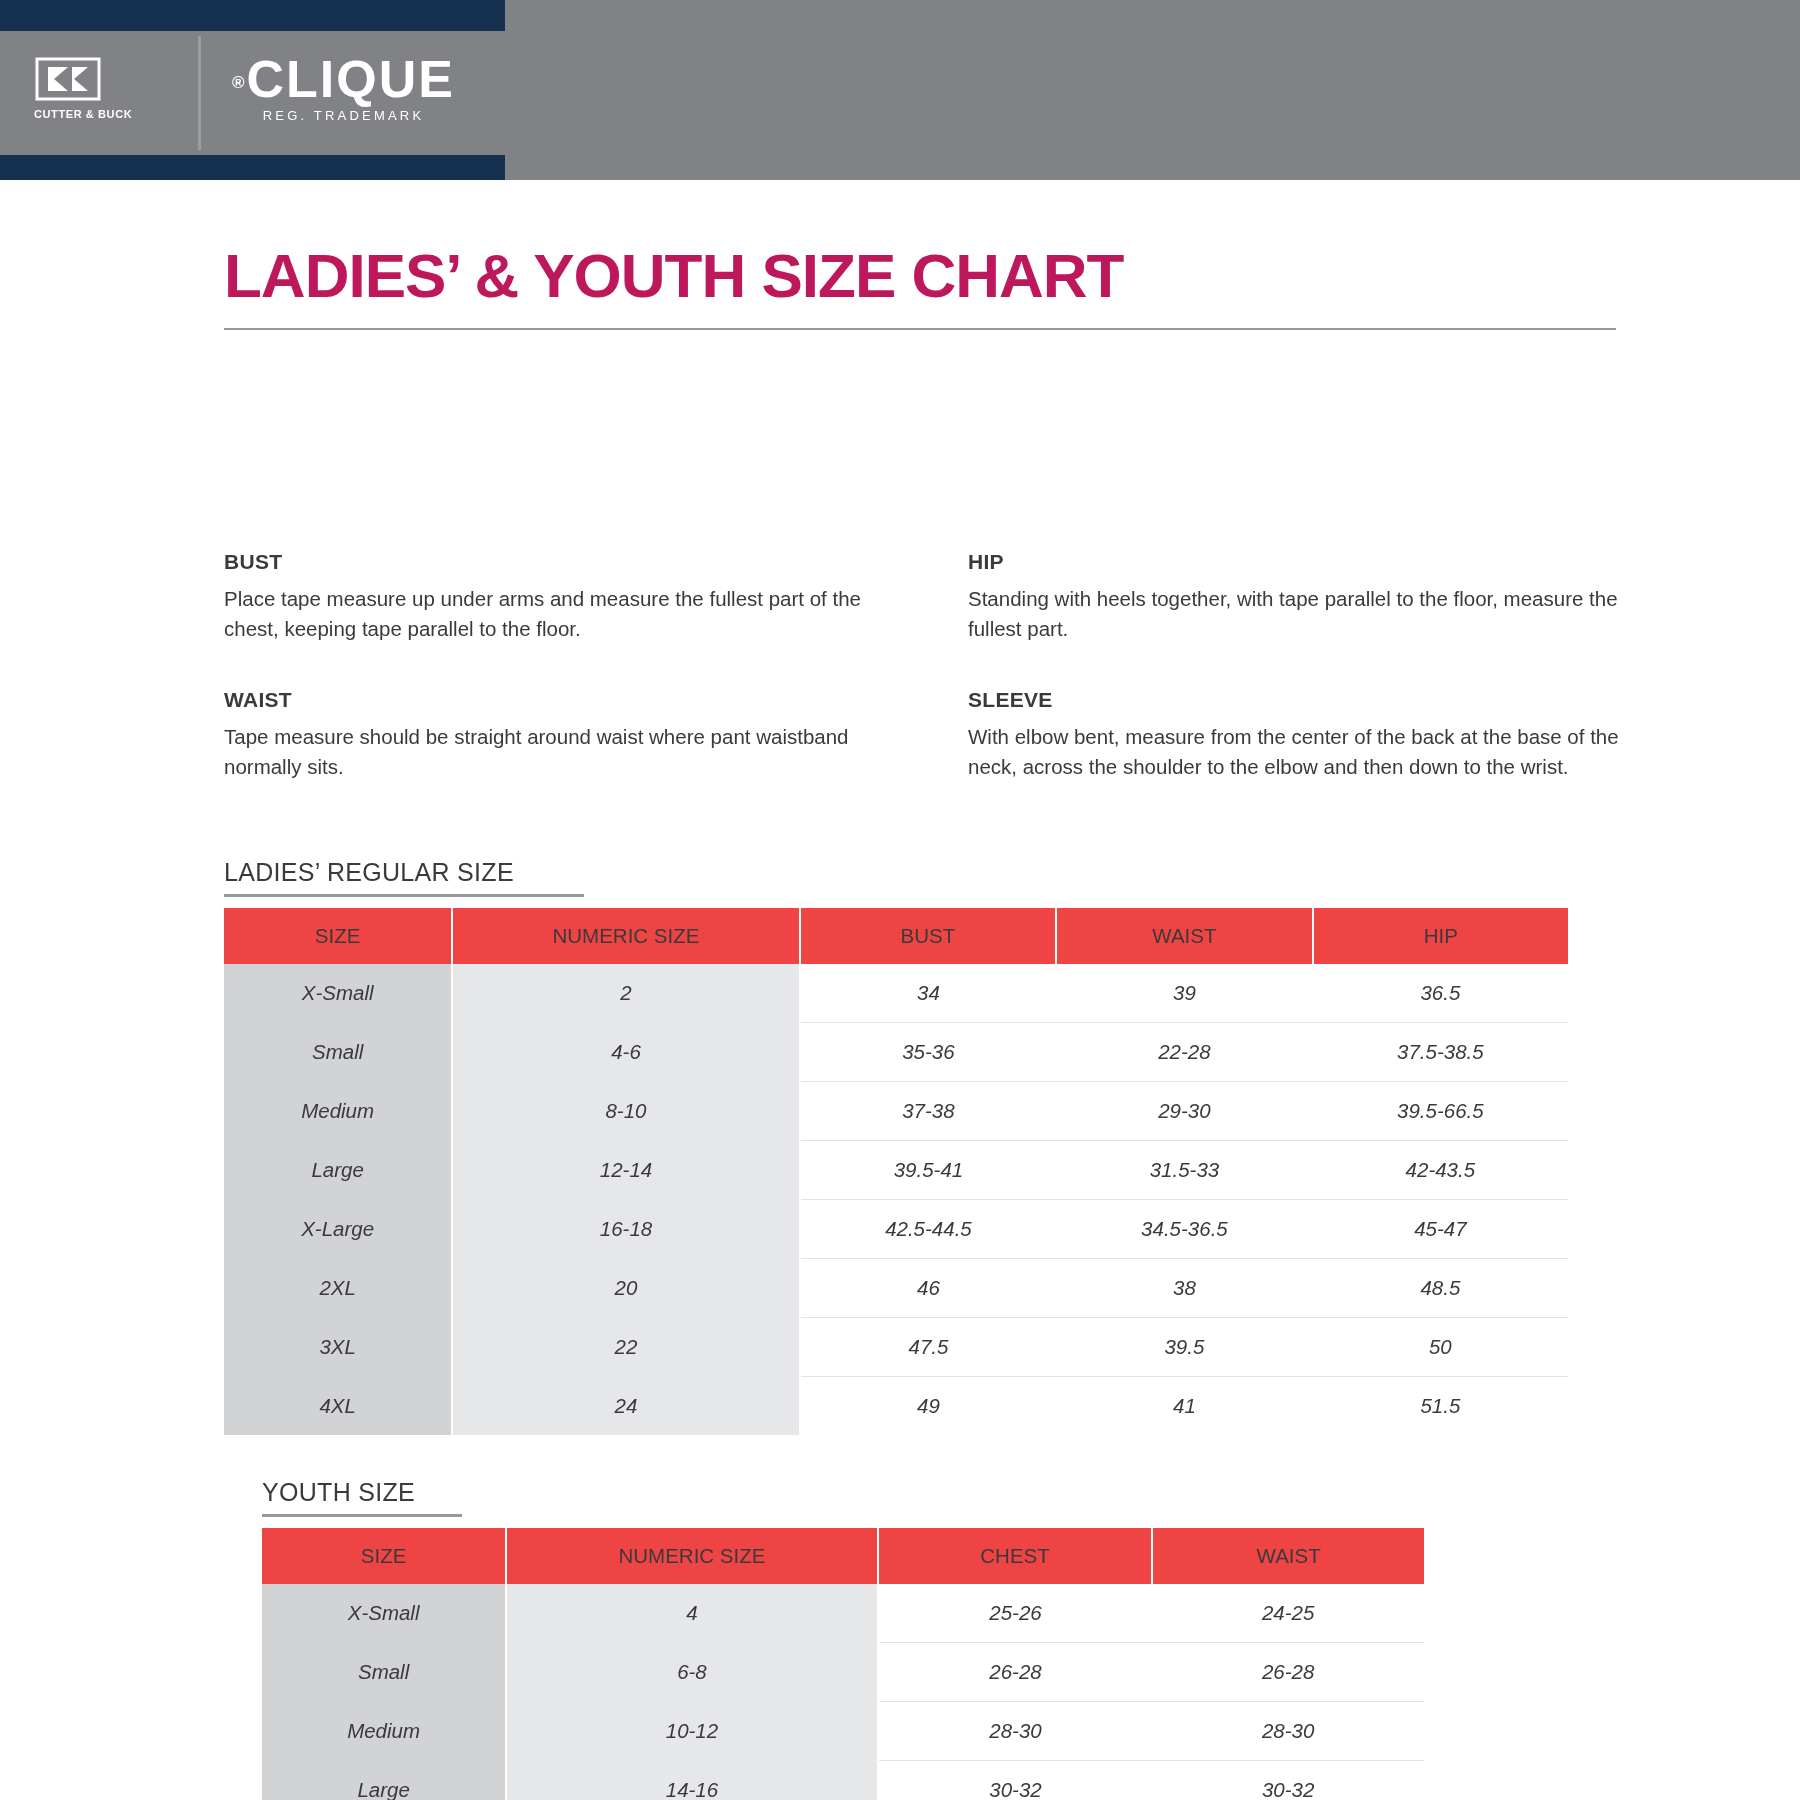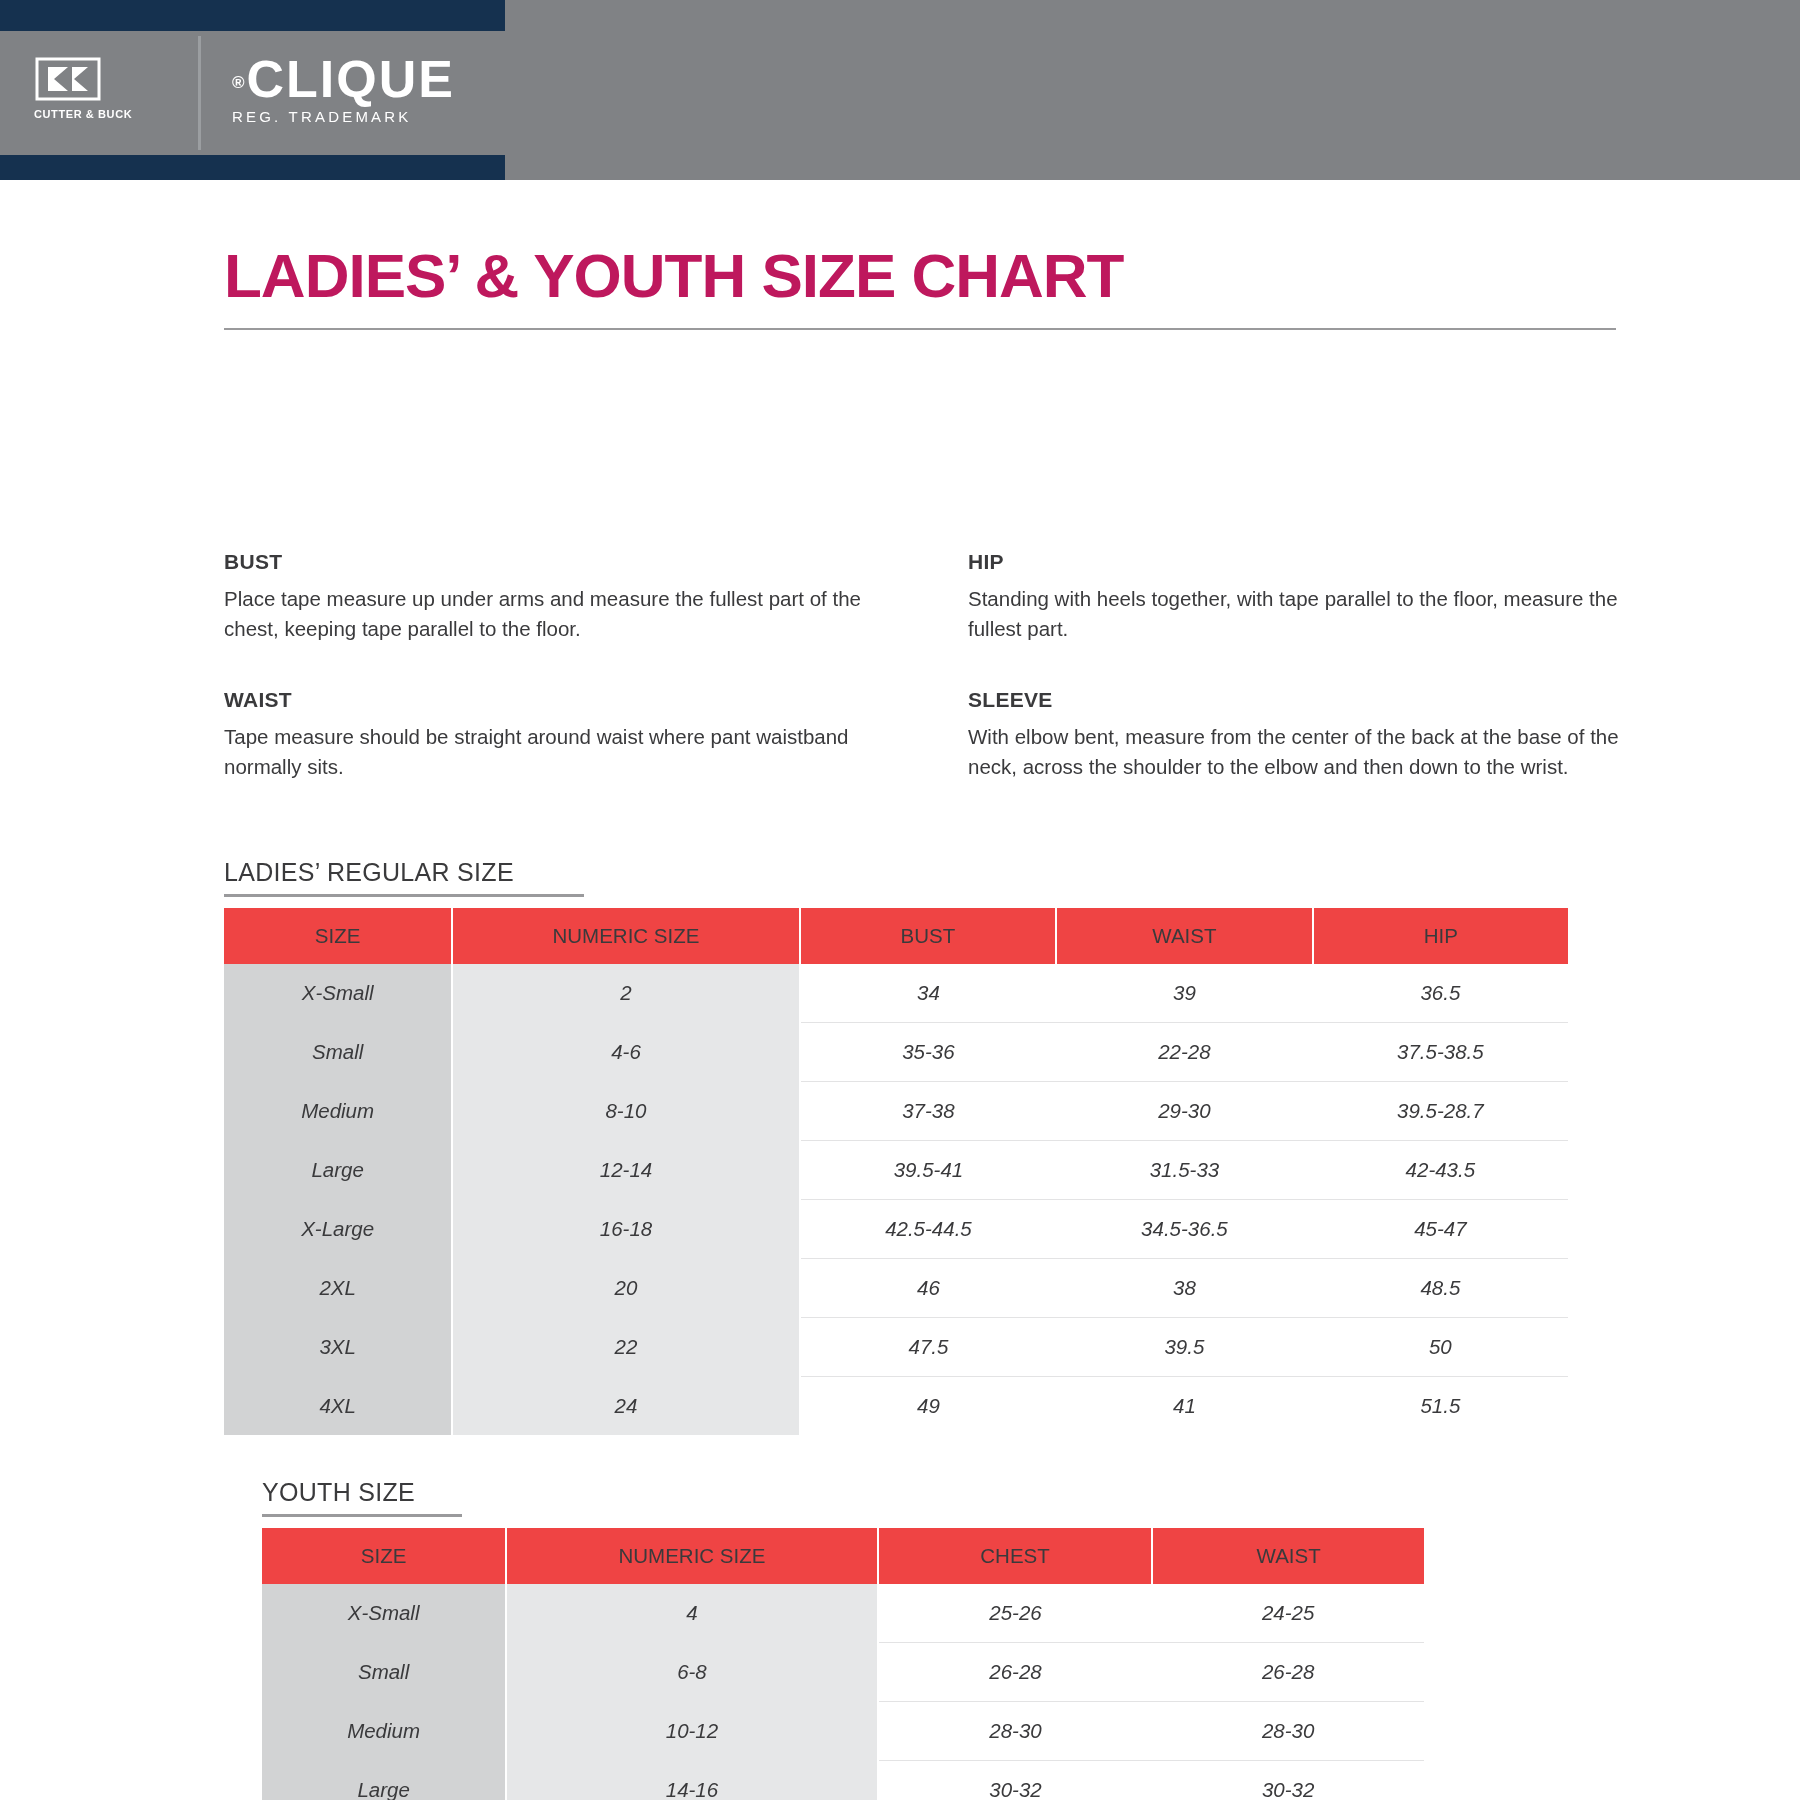--- a/index.html
+++ b/index.html
@@ -87,23 +87,23 @@
     line-height: 54px;
     white-space: nowrap;
   }
   .logo-clique .word .reg {
     font-size: 17px;
     vertical-align: top;
     position: relative;
     top: 4px;
   }
   .logo-clique .sub {
-    font-size: 15px;
+    font-size: 13px;
     letter-spacing: 3.2px;
-    text-align: left;
+    text-align: center;
     margin-top: 2px;
     white-space: nowrap;
   }
 
   
   .content {
     position: relative;
     padding: 0 0 0 0;
   }
 
@@ -270,21 +270,21 @@
         <td class="c1">4-6</td>
         <td>35-36</td>
         <td>22-28</td>
         <td>37.5-38.5</td>
       </tr>
       <tr>
         <td class="c0">Medium</td>
         <td class="c1">8-10</td>
         <td>37-38</td>
         <td>29-30</td>
-        <td>39.5-28.7</td>
+        <td>39.5-66.5</td>
       </tr>
       <tr>
         <td class="c0">Large</td>
         <td class="c1">12-14</td>
         <td>39.5-41</td>
         <td>31.5-33</td>
         <td>42-43.5</td>
       </tr>
       <tr>
         <td class="c0">X-Large</td>

